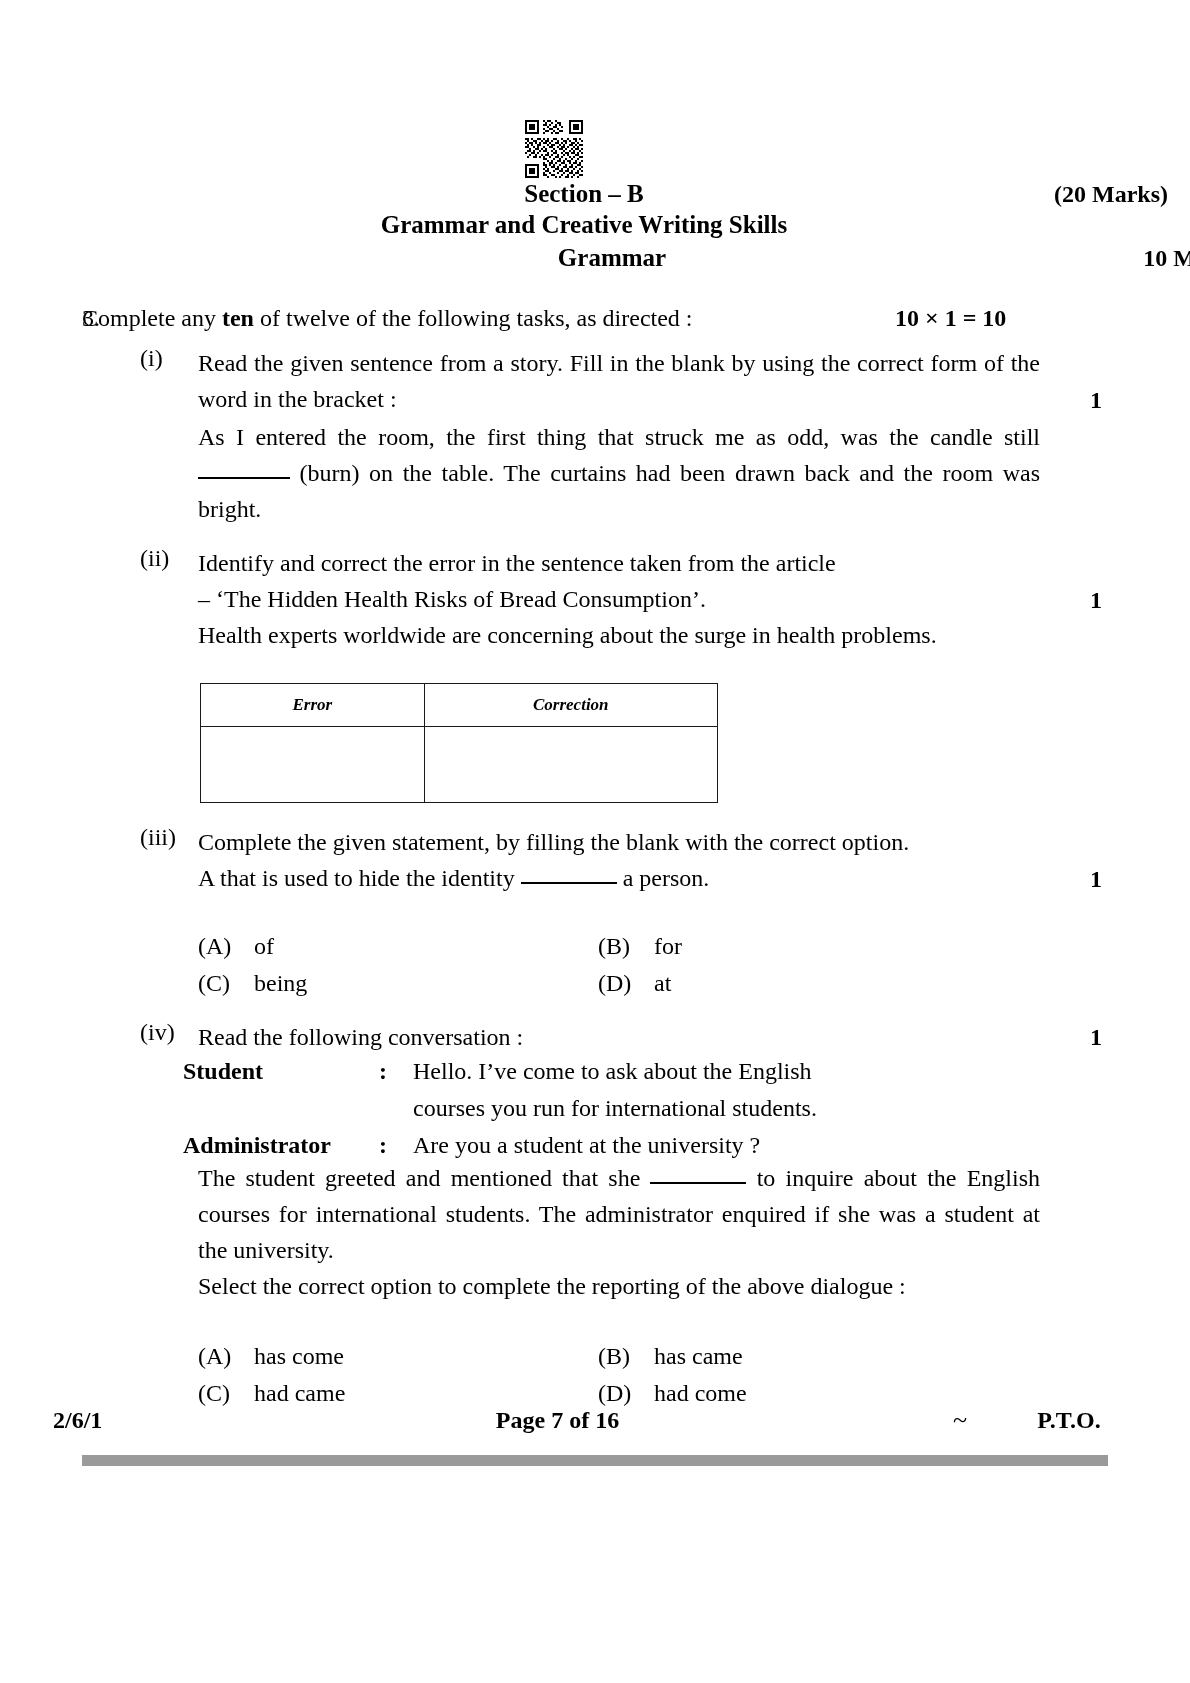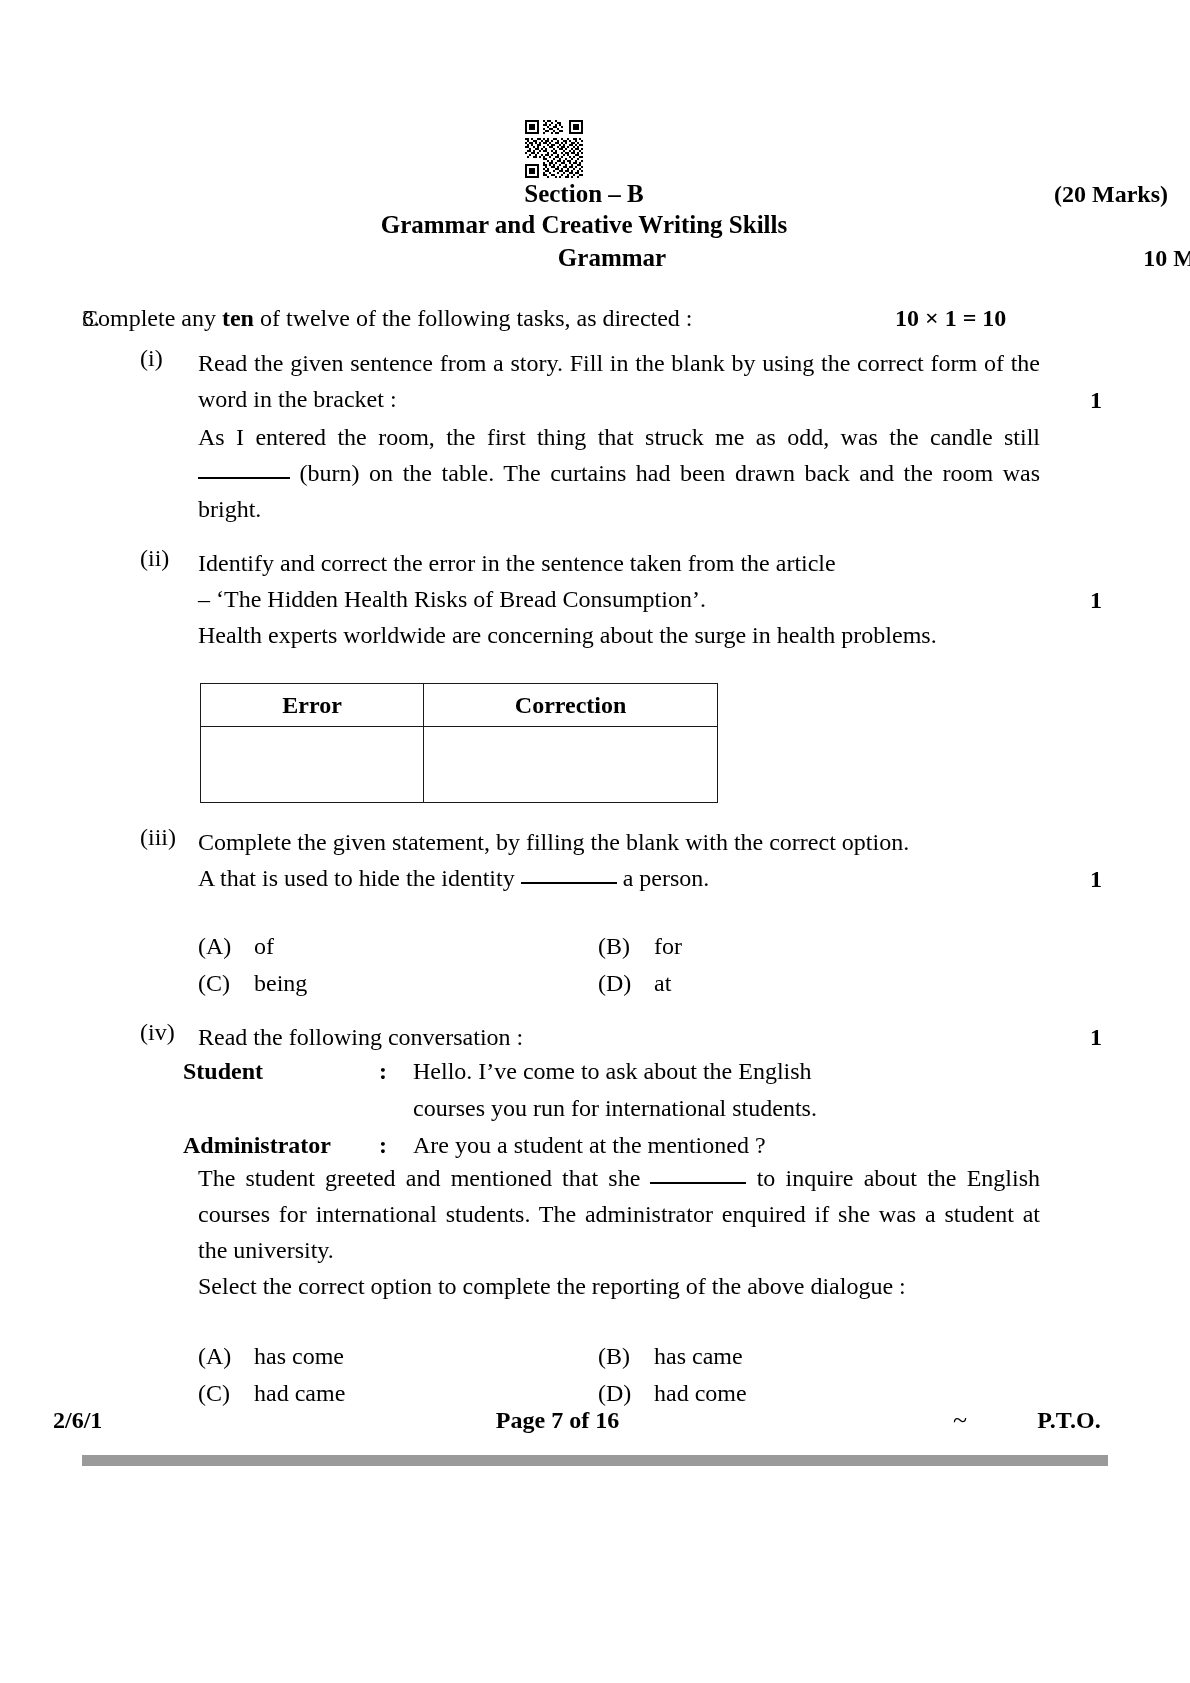--- a/index.html
+++ b/index.html
@@ -56,22 +56,23 @@
   .blank-s { display:inline-block; border-bottom:2px solid #000; width:92px; vertical-align:2px; }
   .blank-m { display:inline-block; border-bottom:2px solid #000; width:96px; vertical-align:2px; }
 
   
   .ec-table {
     position:absolute; left:200px; top:683px;
     border-collapse:collapse; width:518px;
   }
   .ec-table th, .ec-table td {
     border:1.6px solid #1a1a1a;
-    font-size:24px;
+    font-size:17px;
     font-family:"Liberation Serif", serif;
+    font-style:italic;
   }
   .ec-table th { font-weight:bold; height:40px; text-align:center; }
   .ec-table td { height:73px; }
   .ec-col1 { width:232px; }
   .ec-col2 { width:304px;margin-top:36px; }
 
   
   .opts { position:absolute; left:198px; width:760px; font-size:24px; }
   .opt-line { display:flex; line-height:37px; }
   .opt { display:flex; }
@@ -414,21 +415,21 @@
   <div class="dlg" style="top:1053px;">
     <div class="dlg-row">
       <div class="dlg-who">Student</div>
       <div class="dlg-colon">:</div>
       <div class="dlg-say">Hello. I’ve come to ask about the English</div>
     </div>
     <div class="dlg-cont" style="line-height:37px;">courses you run for international students.</div>
     <div class="dlg-row">
       <div class="dlg-who">Administrator</div>
       <div class="dlg-colon">:</div>
-      <div class="dlg-say" style="text-align:left;">Are you a student at the mentioned ?</div>
+      <div class="dlg-say" style="text-align:left;">Are you a student at the university ?</div>
     </div>
   </div>
 
   <div class="sub" style="top:1160px; width:842px; left:198px;">
     <div class="sub-body" style="margin-left:0;">
       <div class="just"><span>The student greeted and mentioned that she </span><span class="blank-m"></span><span> to inquire about the English courses for international students. The administrator enquired if she was a student at the university.</span></div>
       <div class="just">Select the correct option to complete the reporting of the above dialogue :</div>
     </div>
   </div>
 

